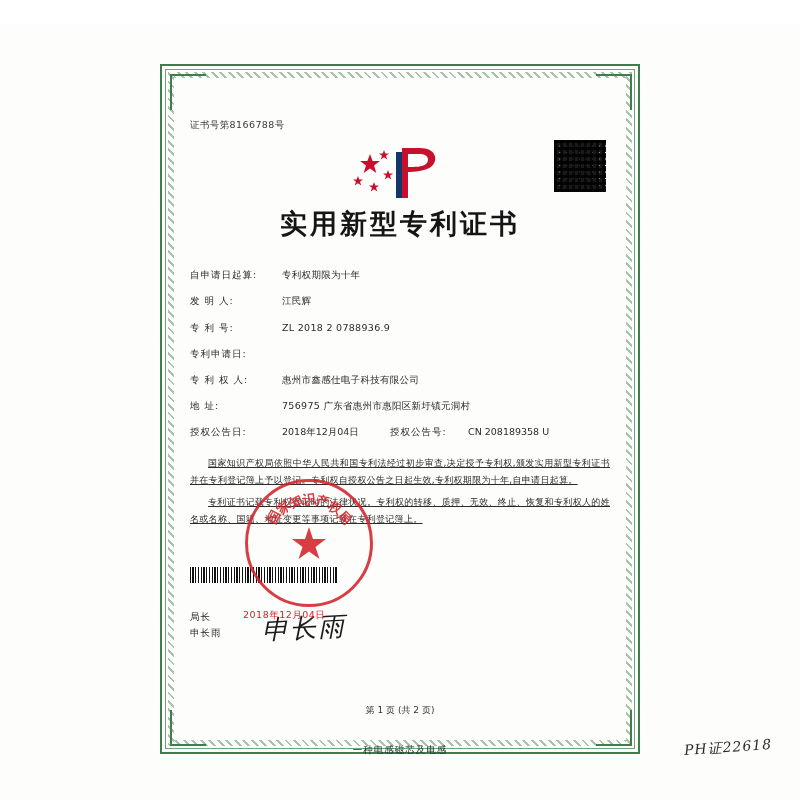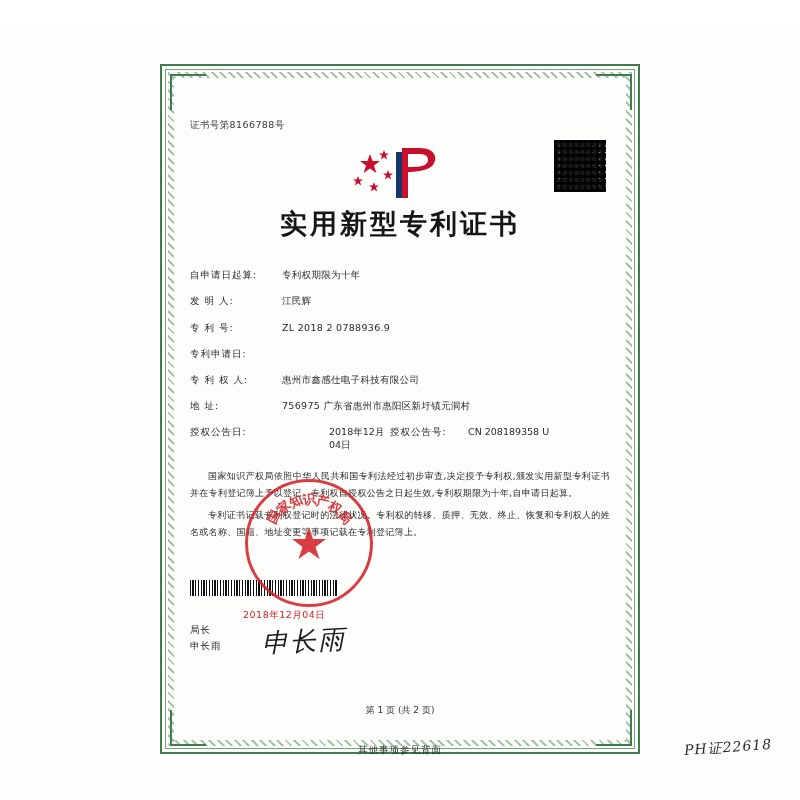--- a/index.html
+++ b/index.html
@@ -148,32 +148,33 @@
   .field-row2 {
     display: flex;
     font-size: 9.5px;
     color: #2b2b2b;
     margin-bottom: 16px;
   }
   .field-row2 .left, .field-row2 .right {
     display: flex;
     align-items: baseline;
   }
-  .field-row2 .left { width: 200px; gap: 47px; }
+  .field-row2 .left { width: 200px; }
   .field-row2 .left .lbl { width: 92px; flex: 0 0 92px; letter-spacing: 1px; }
   .field-row2 .right .lbl { width: 78px; flex: 0 0 78px; letter-spacing: 1px; }
 
   .para {
     font-size: 9px;
     color: #2b2b2b;
     line-height: 1.95;
     text-align: justify;
     text-indent: 18px;
     margin: 0 0 4px 0;
     letter-spacing: 0.3px;
+    text-decoration: underline;
   }
 
   .barcode {
     margin-top: 38px;
     width: 148px;
     height: 16px;
     background-image:
       repeating-linear-gradient(90deg,
         #111 0 1px, #fff 1px 2px,
         #111 2px 4px, #fff 4px 5px,
@@ -357,21 +358,21 @@
 
     <div class="sign-area">
       <div class="sign-labels">
         <div>局长</div>
         <div>申长雨</div>
       </div>
       <div class="signature">申长雨</div>
     </div>
 
     <div class="page-num">第 1 页 (共 2 页)</div>
-    <div class="footnote">其他事项参见背面</div>
+    <div class="footnote">一种电感磁芯及电感</div>
   </div>
 
   <div class="seal">
     <div class="seal-text">
       <span style="transform: rotate(-62deg) translate(0,-52px);">国</span>
       <span style="transform: rotate(-44deg) translate(0,-52px);">家</span>
       <span style="transform: rotate(-26deg) translate(0,-52px);">知</span>
       <span style="transform: rotate(-8deg) translate(0,-52px);">识</span>
       <span style="transform: rotate(10deg) translate(0,-52px);">产</span>
       <span style="transform: rotate(28deg) translate(0,-52px);">权</span>

